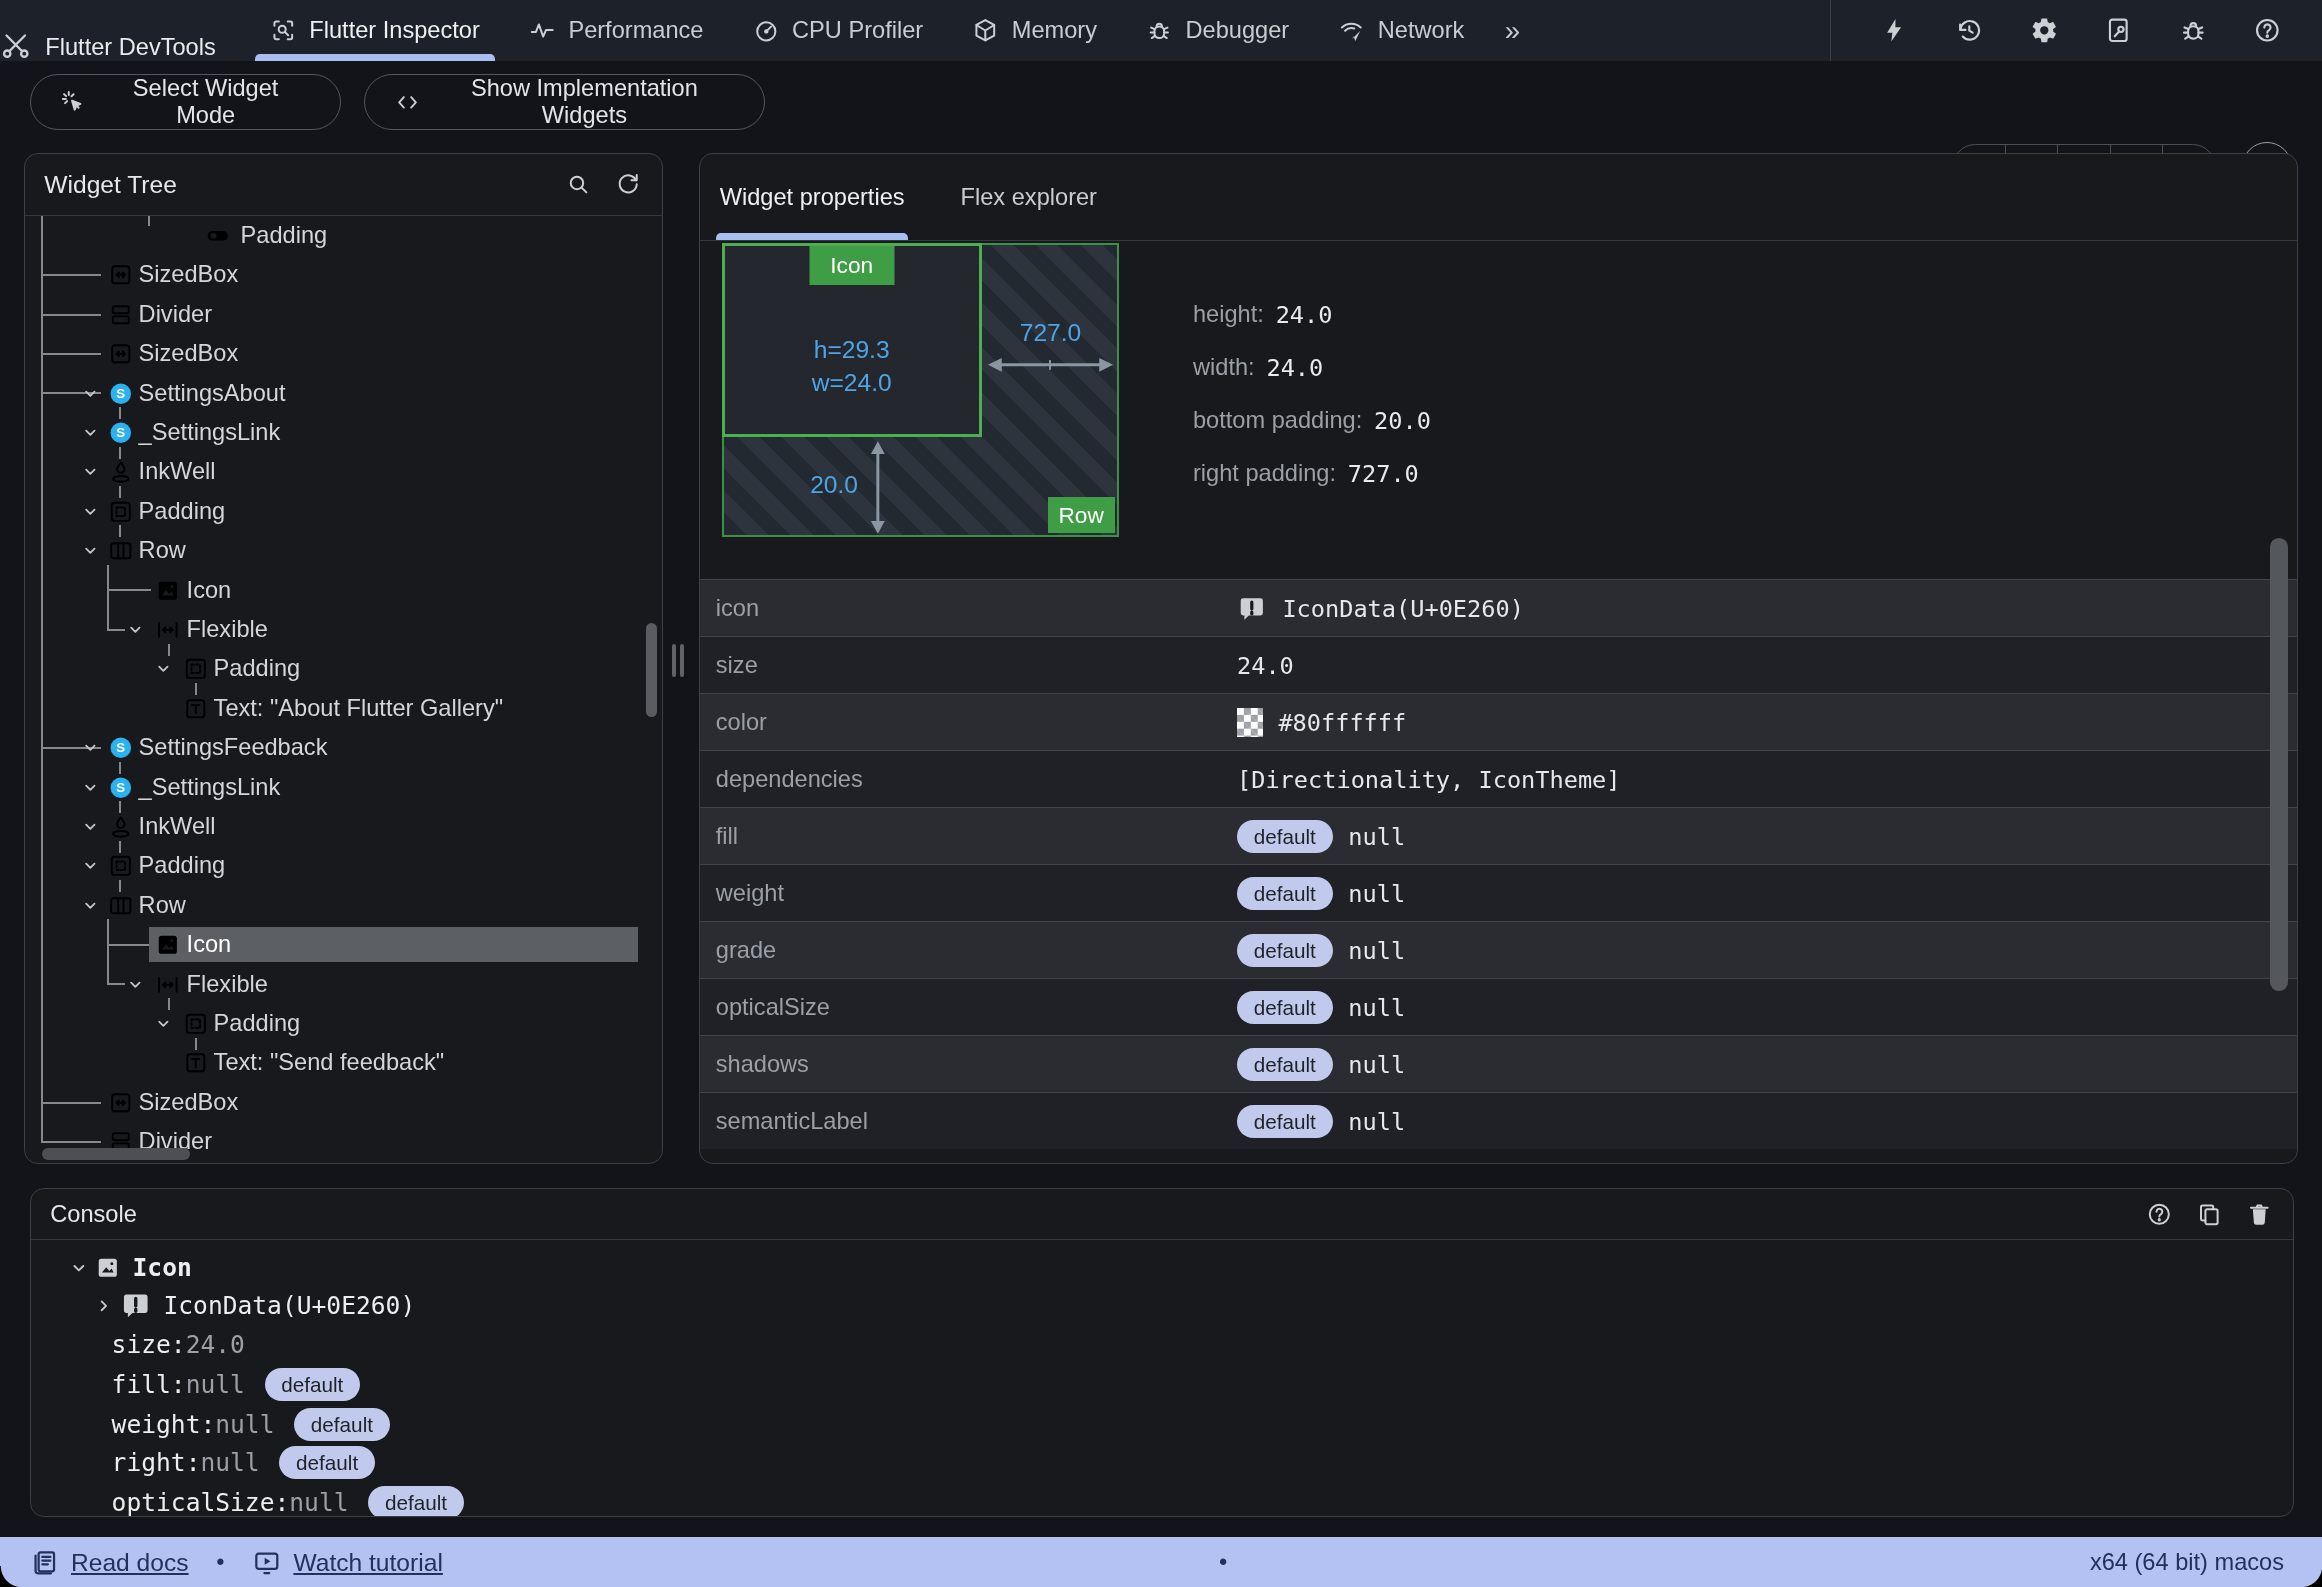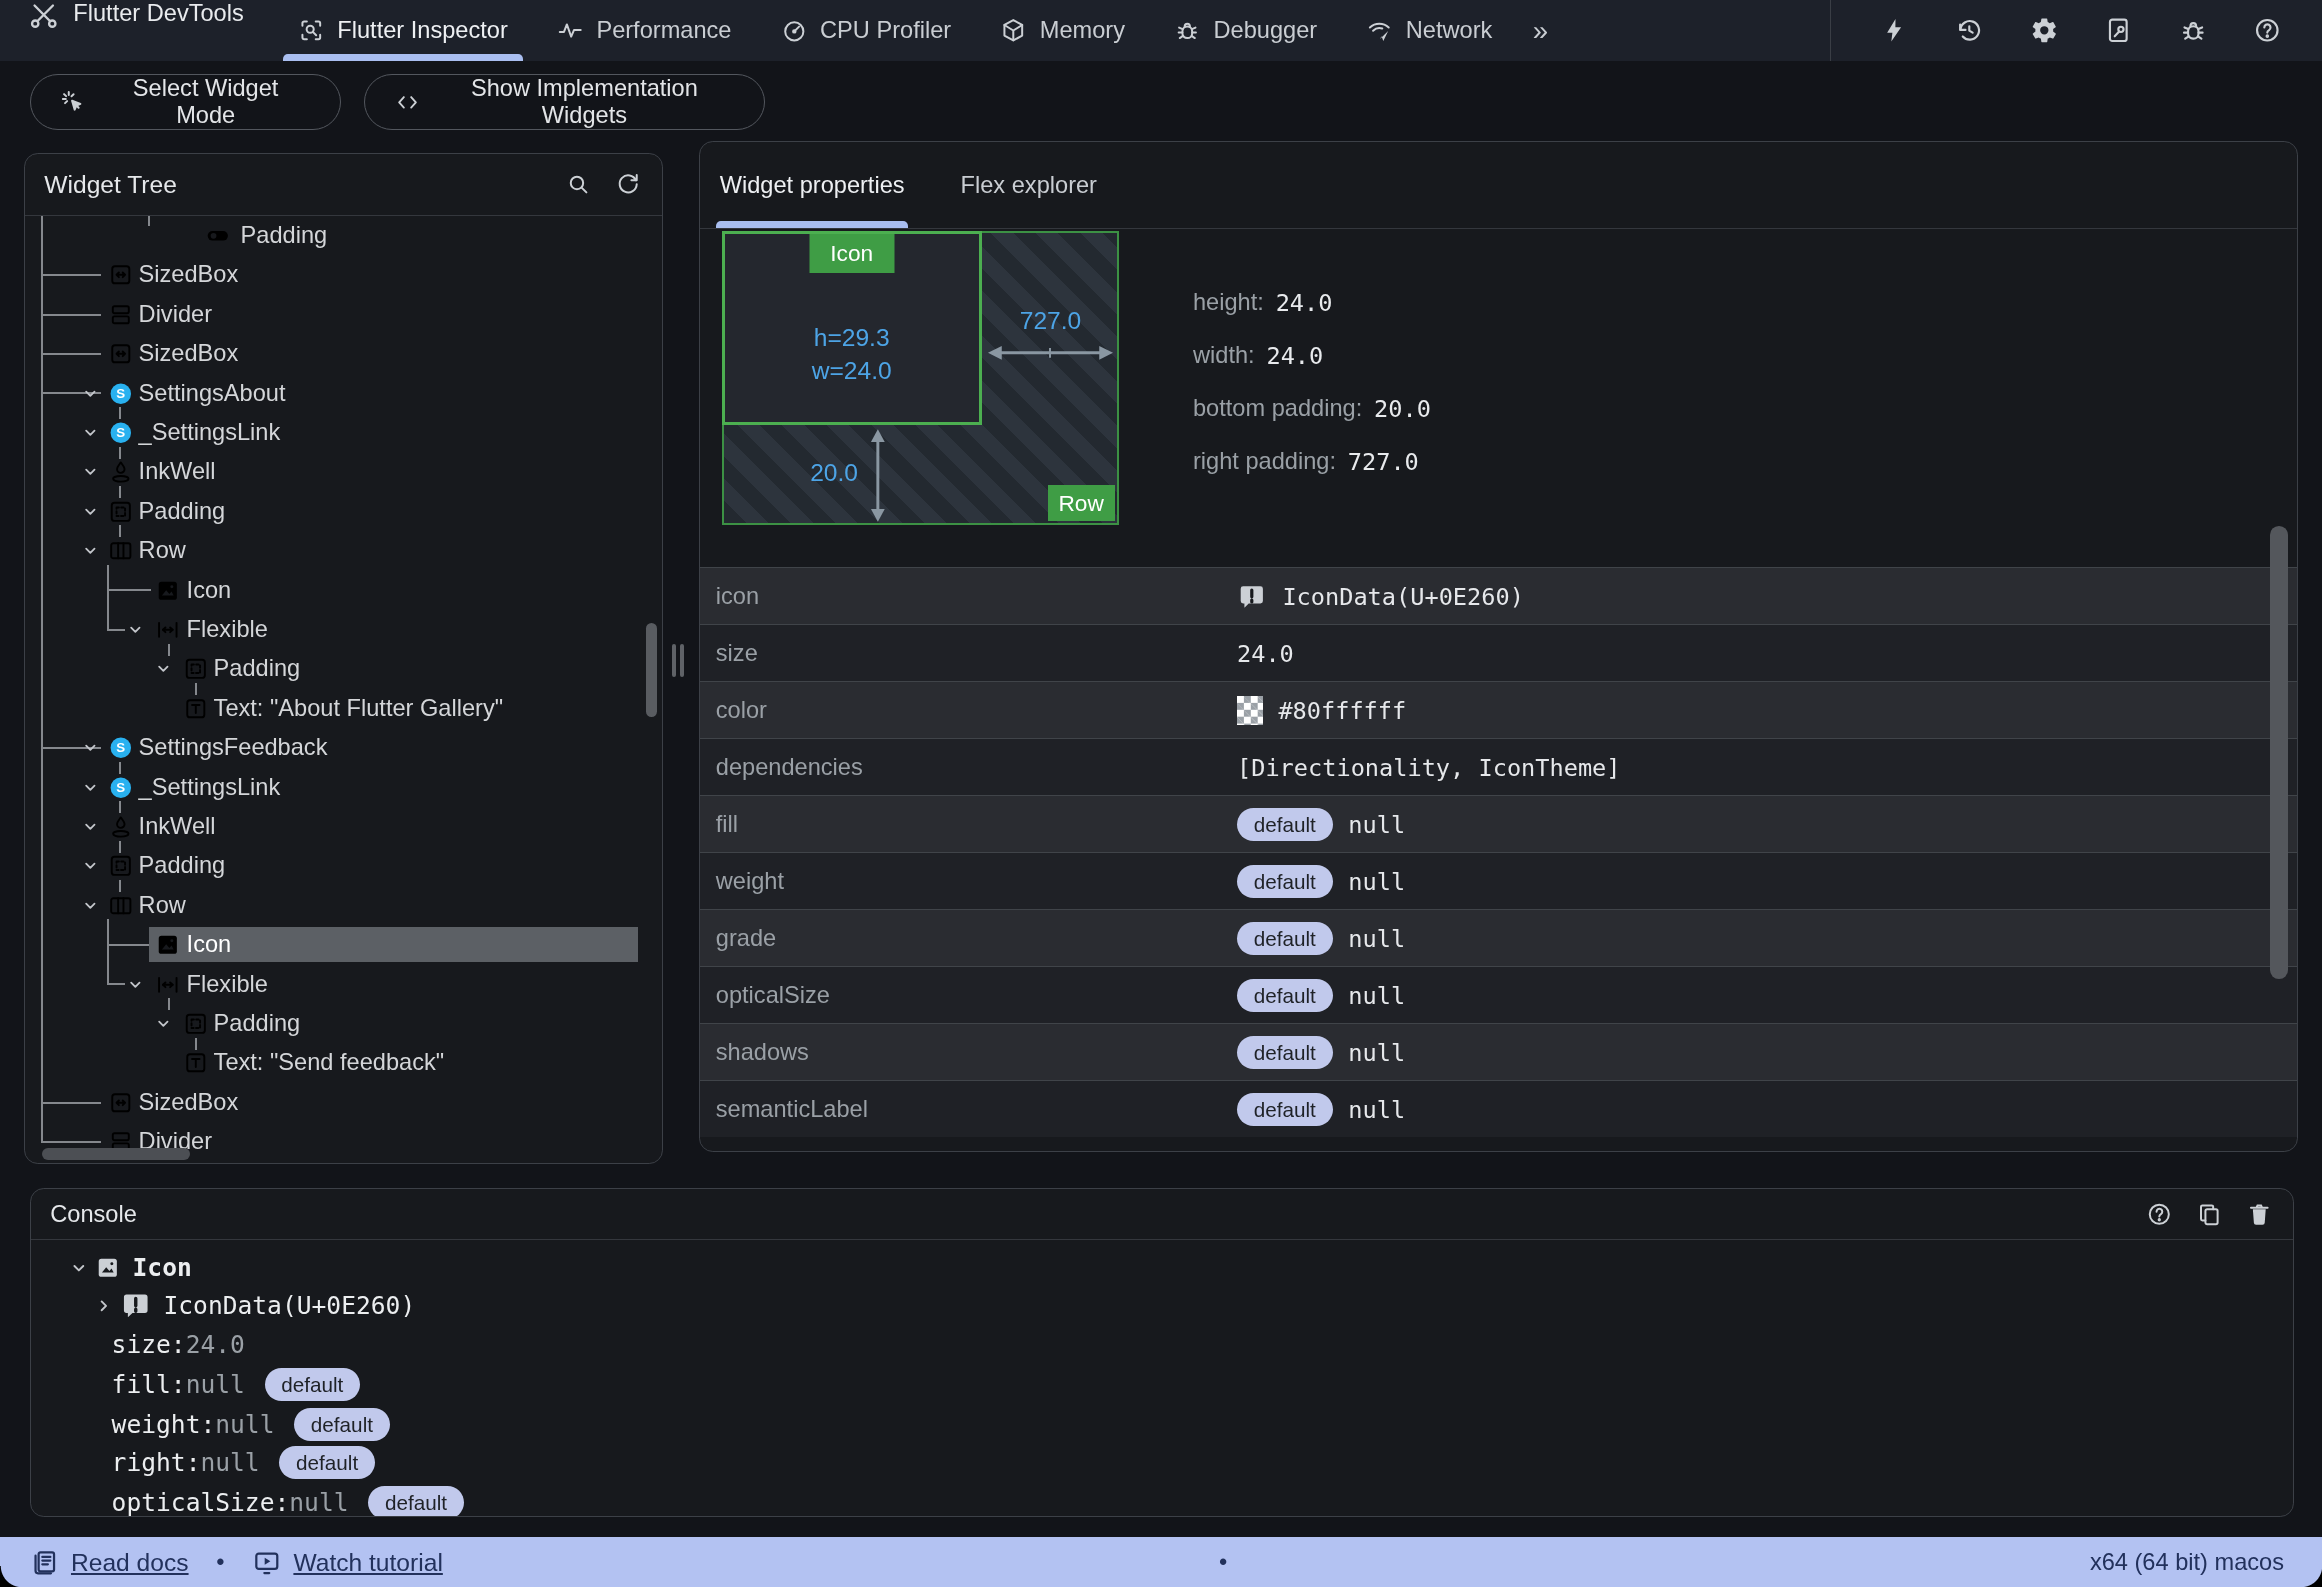--- a/index.html
+++ b/index.html
@@ -8,21 +8,21 @@
     --blue:#4da4e6; --green:#4caf50; --green-dark:#3f9d45; --row-odd:#2a2c31; --row-even:#1f2126;
     --pill:#c1c9ec; --pill-text:#1f2227; --sel:#5c6065; --line:#85888d; --status-bg:#b3c2f2; --status-text:#22315c;
   }
   *{margin:0;padding:0;box-sizing:border-box}
   html,body{width:2323px;height:1588px;background:var(--bg);font-family:"Liberation Sans",sans-serif;overflow:hidden;position:relative}
   .mono{font-family:"DejaVu Sans Mono",monospace}
   .ic{display:inline-flex;align-items:center;justify-content:center;color:var(--icon)}
   .ic svg{width:100%;height:100%}
   
   .topbar{position:absolute;left:0;top:0;width:2323px;height:61px;background:var(--topbar);display:flex;align-items:stretch}
-  .brand{display:flex;align-items:flex-start;gap:13.8px;padding-left:28px;color:var(--text)}
+  .brand{display:flex;align-items:flex-end;gap:13.8px;padding-left:0;color:var(--text)}
   .brand-title{font-size:23.6px;color:#e9ebee}
   .tabs{display:flex;margin-left:29.6px}
   .tab{position:relative;display:flex;align-items:center;gap:12.8px;padding:0 24.6px;font-size:23.6px;color:var(--text-dim);cursor:pointer}
   .tab.active{color:#eef0f3}
   .tab.active::after{content:'';position:absolute;left:9.9px;right:9.9px;bottom:0;height:6.9px;border-radius:4.9px 4.9px 0 0;background:var(--accent)}
   .tab-overflow{display:flex;align-items:center;font-size:27.6px;color:var(--text-dim);padding:0 15.8px;cursor:pointer}
   .top-actions{margin-left:auto;display:flex;align-items:center;gap:46px;padding:0 41px 0 49px;border-left:1px solid #3a3e45}
   .top-actions .ic{width:28.6px;height:28.6px;cursor:pointer}
   
   .toolbar{position:absolute;left:0;top:61px;width:2323px;height:92px}
@@ -50,21 +50,21 @@
   .trow .tchev{position:absolute;width:16.7px;height:39px;display:flex;align-items:center;color:#c3c6cb;cursor:pointer}
   .trow .ticon{position:absolute;width:25.6px;height:39px;display:flex;align-items:center}
   .trow .ticon svg{width:25.6px;height:25.6px}
   .trow .tlabel{position:absolute;font-size:23.6px;color:#d4d6d9;line-height:39px;white-space:pre;cursor:default}
   .trow.sel .tlabel{color:#ffffff}
   .hilite{position:absolute;background:var(--sel)}
   .vthumb,.hthumb{position:absolute;background:#595c61;border-radius:6.9px}
   .drag-handle{position:absolute;top:644px;left:672px;width:11.8px;height:33px}
   .drag-handle i{position:absolute;top:0;width:3.9px;height:33px;background:#5f6267;border-radius:2px}
   
-  #props-panel{left:699px;top:141px;width:1599px;height:1011px}
+  #props-panel{left:699px;top:153px;width:1599px;height:1011px}
   .ptabs{height:87px;display:flex;align-items:stretch;padding-left:19.7px;gap:56px;border-bottom:1px solid var(--hairline)}
   .ptab{position:relative;display:flex;align-items:center;font-size:23.6px;color:var(--text-dim);cursor:pointer}
   .ptab.active{color:#eef0f3}
   .ptab.active::after{content:'';position:absolute;left:-3.9px;right:-3.9px;bottom:0;height:6.9px;border-radius:4.9px 4.9px 0 0;background:var(--accent)}
   .rowbox{position:absolute;left:21.7px;top:89px;width:397px;height:294px;border:2px solid #3c9144;background:repeating-linear-gradient(45deg,#232930 0 15.8px,#2d343d 15.8px 31.5px)}
   .rowlabel{position:absolute;right:2px;bottom:2px;width:67px;height:36px;background:var(--green-dark);color:#fff;font-size:22.7px;display:flex;align-items:center;justify-content:center}
   .iconbox{position:absolute;left:21.7px;top:89px;width:260px;height:194px;background:#24272e;border:3.4px solid var(--green)}
   .iconlabel{position:absolute;left:50%;transform:translateX(-50%);top:0;width:85px;height:39px;background:var(--green-dark);color:#fff;font-size:22.7px;display:flex;align-items:center;justify-content:center}
   .dims{position:absolute;left:0;right:0;top:87px;text-align:center;color:var(--blue);font-size:24.6px;line-height:33px}
   .arrow-label{position:absolute;color:var(--blue);font-size:24.6px}

